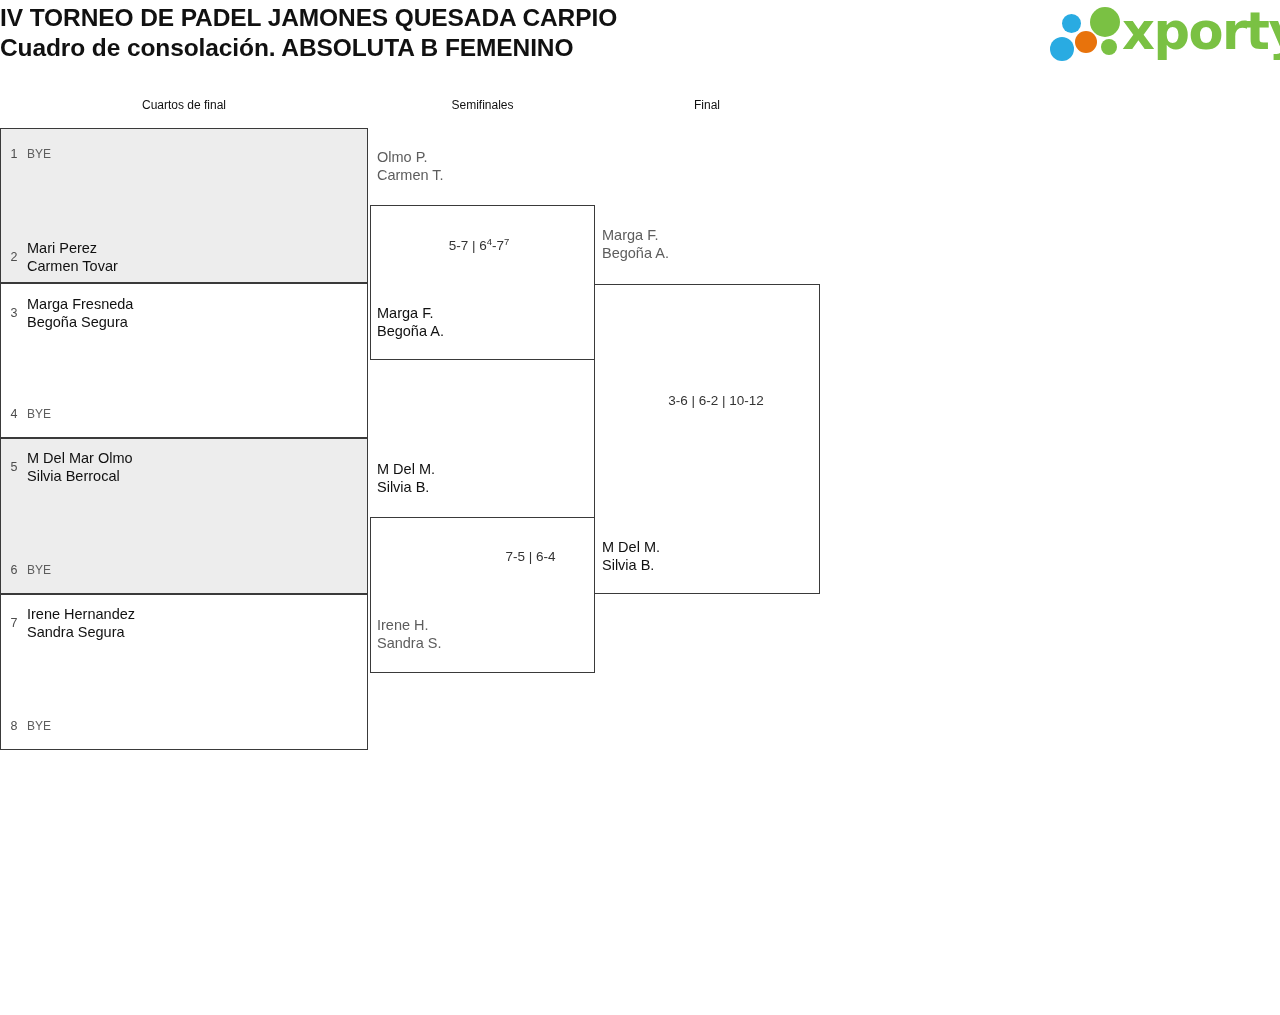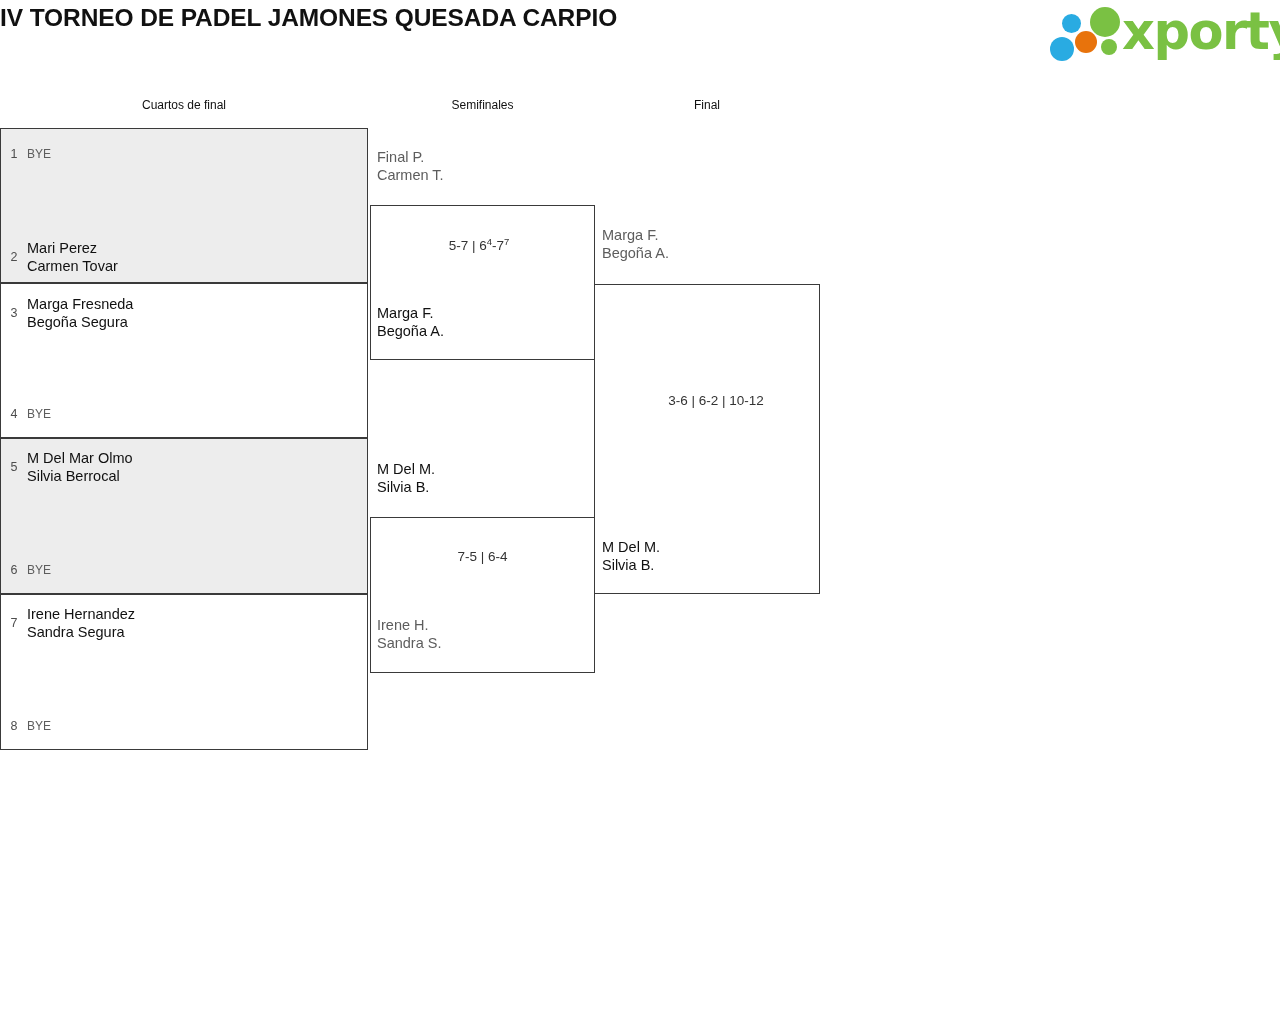--- a/index.html
+++ b/index.html
@@ -145,20 +145,21 @@
   .advancer.winner { color: #111111; }
   .advancer.loser  { color: #5d5d5d; }
 </style>
 </head>
 <body>
 
 <div id="page-header">
 
   <div id="title-block">
     <div class="title-line">IV TORNEO DE PADEL JAMONES QUESADA CARPIO</div>
+    <div class="title-line">Cuadro de consolación. ABSOLUTA B FEMENINO</div>
   </div>
 
   <div id="brand-logo">
     <span class="dot" style="left:16px;  top:8px;  width:19px; height:19px; background:#29abe2;"></span>
     <span class="dot" style="left:44px;  top:1px;  width:30px; height:30px; background:#7ac143;"></span>
     <span class="dot" style="left:29px;  top:25px; width:22px; height:22px; background:#e8730c;"></span>
     <span class="dot" style="left:4px;   top:31px; width:24px; height:24px; background:#29abe2;"></span>
     <span class="dot" style="left:55px;  top:33px; width:16px; height:16px; background:#7ac143;"></span>
     <span id="logo-wordmark">xporty</span>
   </div>
@@ -229,21 +230,21 @@
     </div>
     <div class="slot" style="top:111px;">
       <span class="seed-no">8</span>
       <span class="team-names bye">
         <span class="name-row">BYE</span>
       </span>
     </div>
   </div>
 
   <div class="advancer loser" style="left:377px; top:148px;">
-    <span class="name-row">Final P.</span>
+    <span class="name-row">Olmo P.</span>
     <span class="name-row">Carmen T.</span>
   </div>
 
   <div class="match-box" style="left:370px; top:205px; width:225px; height:155px;"></div>
 
   <div class="score-label" style="left:370px; top:238px; width:218px;">
     <span>5-7 | 6</span><sup>4</sup><span>-7</span><sup>7</sup>
   </div>
 
   <div class="advancer winner" style="left:377px; top:304px;">
@@ -251,21 +252,21 @@
     <span class="name-row">Begoña A.</span>
   </div>
 
   <div class="advancer winner" style="left:377px; top:460px;">
     <span class="name-row">M Del M.</span>
     <span class="name-row">Silvia B.</span>
   </div>
 
   <div class="match-box" style="left:370px; top:517px; width:225px; height:156px;"></div>
 
-  <div class="score-label" style="left:370px; top:549px; width:225px;">
+  <div class="score-label" style="left:370px; top:549px; width:225px;padding-left:48px;">
     <span>7-5 | 6-4</span>
   </div>
 
   <div class="advancer loser" style="left:377px; top:616px;">
     <span class="name-row">Irene H.</span>
     <span class="name-row">Sandra S.</span>
   </div>
 
   <div class="advancer loser" style="left:602px; top:226px;">
     <span class="name-row">Marga F.</span>

